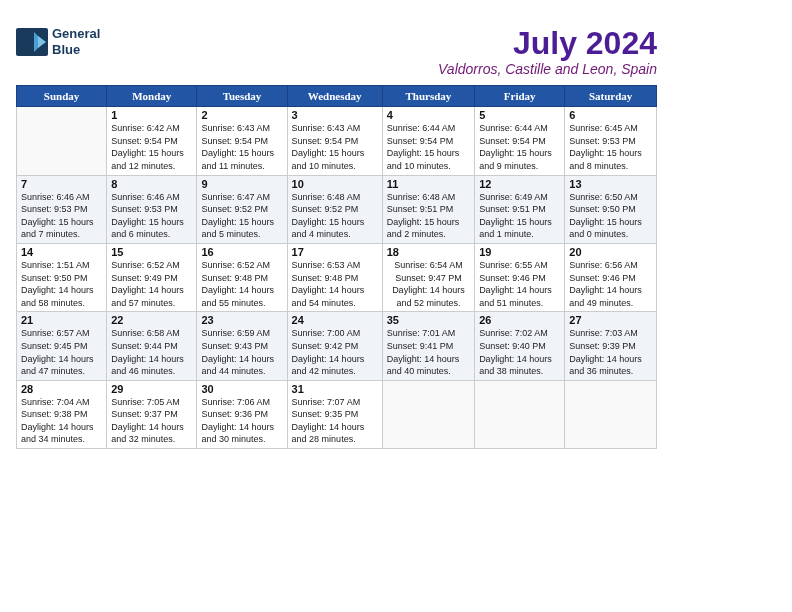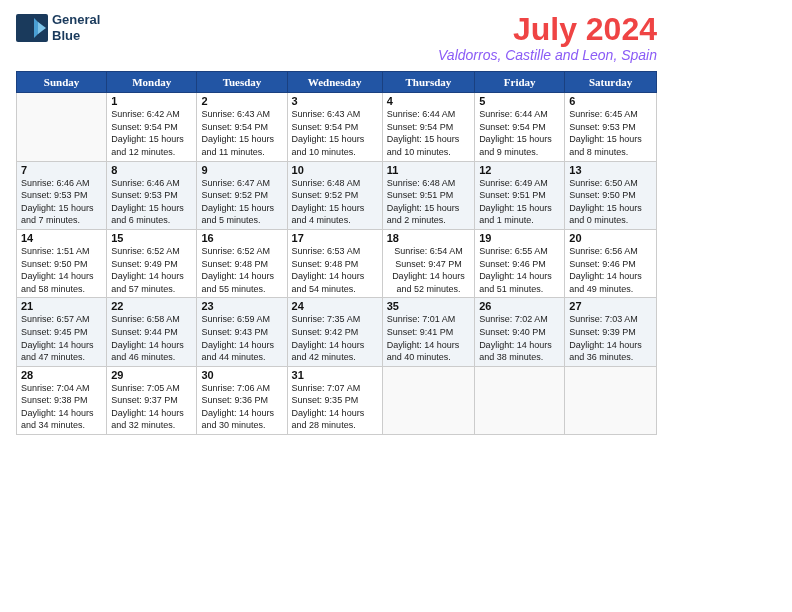--- a/index.html
+++ b/index.html
@@ -6,21 +6,21 @@
     body {
       font-family: Arial, sans-serif;
       background: #fff;
       width: 792px;
       height: 612px;
       overflow: hidden;
     }
     .page {
       width: 673px;
       height: 612px;
-      padding: 12px 16px;
+      padding: 26px 16px;
       background: #fff;
     }
     .header {
       display: flex;
       justify-content: space-between;
       align-items: flex-start;
       margin-bottom: 8px;
     }
     .logo {
       display: flex;
@@ -36,26 +36,26 @@
     .logo-icon {
       width: 32px;
       height: 28px;
     }
     .title-block {
       text-align: right;
     }
     .month-title {
       font-size: 32px;
       font-weight: bold;
-      color: #ef4444;
+      color: #4c1d95;
       line-height: 1.1;
     }
     .location-title {
       font-size: 14px;
-      color: #8b5cf6;
+      color: #701a75;
       font-style: italic;
     }
     .calendar {
       width: 100%;
       border-collapse: collapse;
       font-size: 9.5px;
     }
     .calendar th {
       background: #2255a4;
       color: #fff;
@@ -292,21 +292,21 @@
           </td>
           <td>
             <span class="day-num">23</span>
             <div class="day-info" style="white-space: pre-line;">Sunrise: 6:59 AM
 Sunset: 9:43 PM
 Daylight: 14 hours
 and 44 minutes.</div>
           </td>
           <td>
             <span class="day-num">24</span>
-            <div class="day-info" style="white-space: pre-line;">Sunrise: 7:35 AM
+            <div class="day-info" style="white-space: pre-line;">Sunrise: 7:00 AM
 Sunset: 9:42 PM
 Daylight: 14 hours
 and 42 minutes.</div>
           </td>
           <td>
             <span class="day-num">35</span>
             <div class="day-info" style="white-space: pre-line;">Sunrise: 7:01 AM
 Sunset: 9:41 PM
 Daylight: 14 hours
 and 40 minutes.</div>

